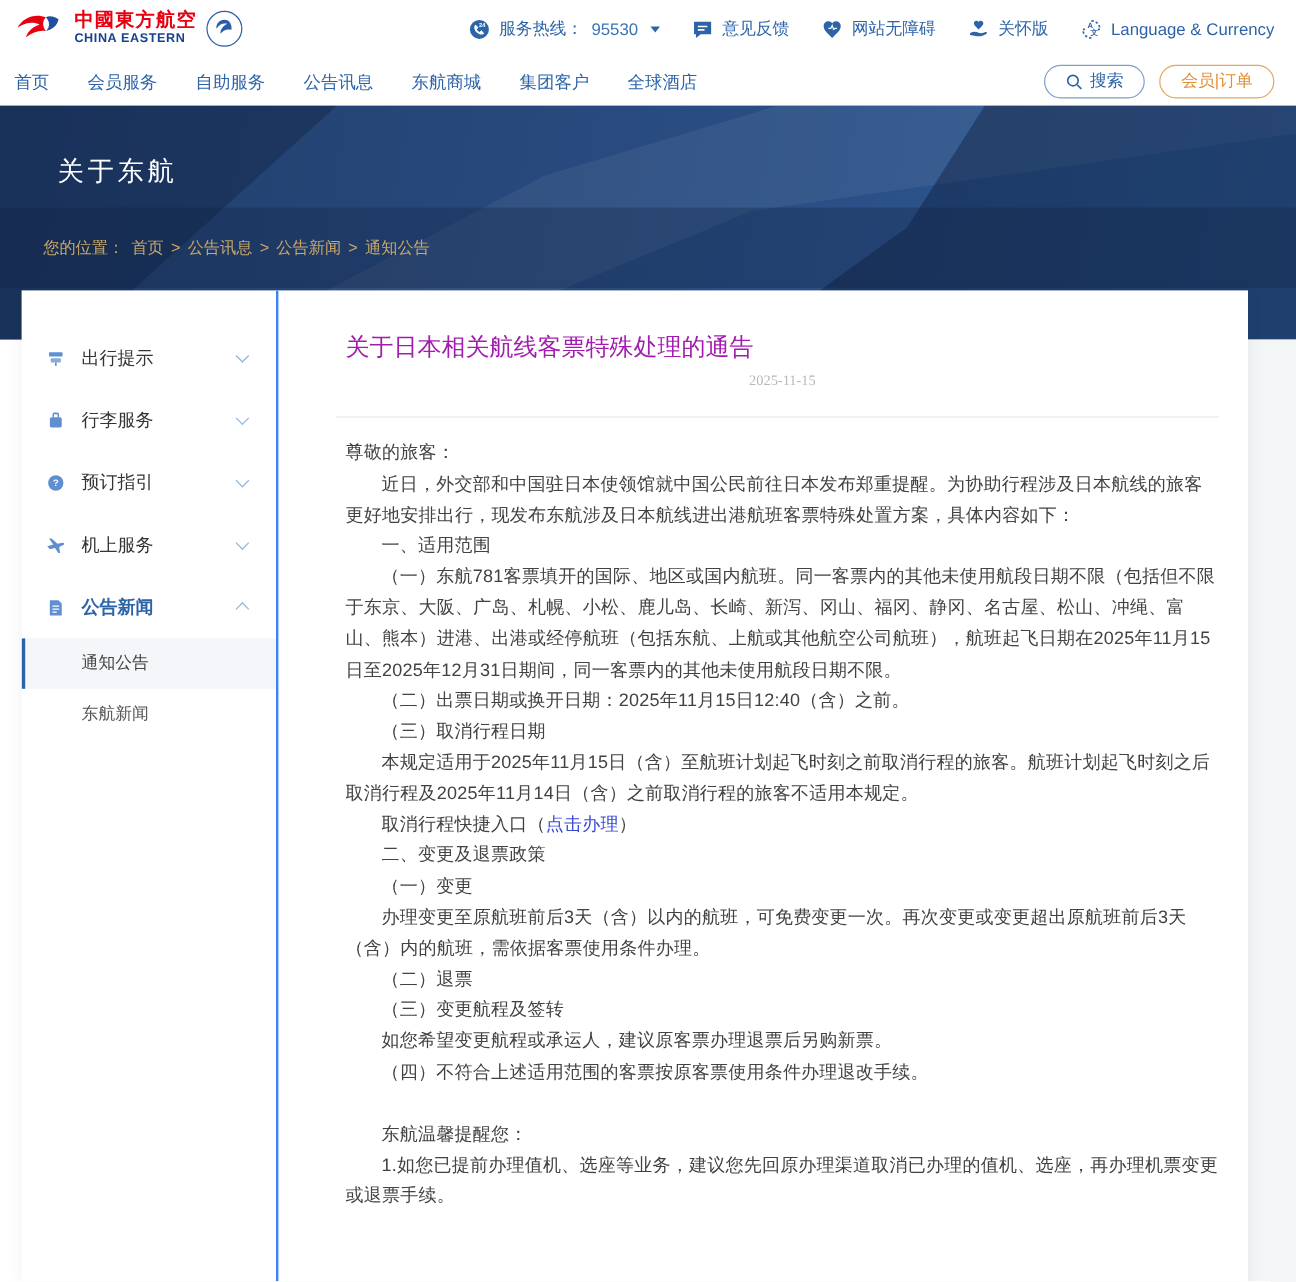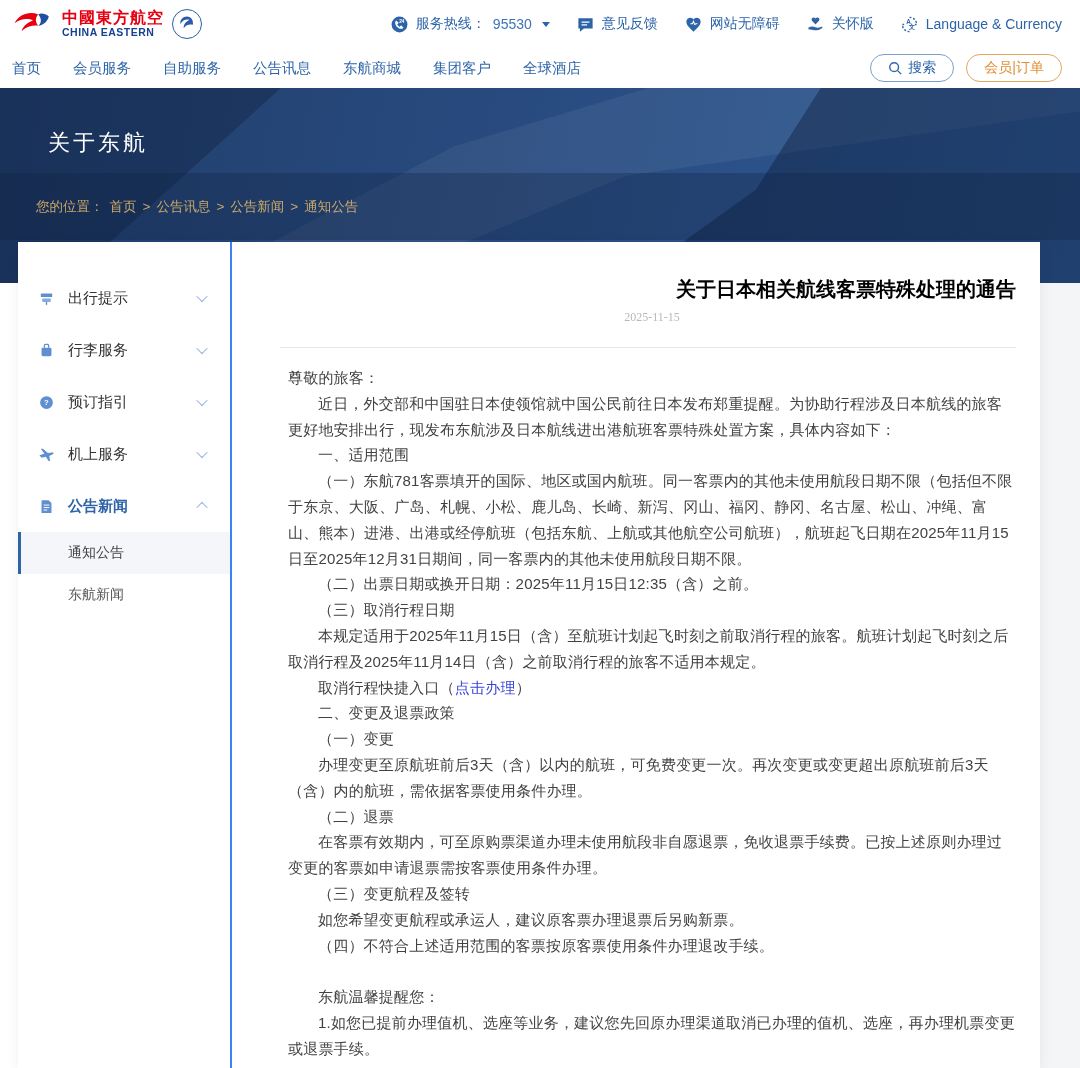--- a/index.html
+++ b/index.html
@@ -60,21 +60,21 @@
   .side-item .s-icon { width:17px; height:17px; color:#5f8fd0; flex:0 0 17px; }
   .side-item.active { color:#2d64a8; font-weight:bold; }
   .chev { width:8px; height:8px; border-right:1.6px solid #8fb3dd; border-bottom:1.6px solid #8fb3dd; margin-left:auto; transform:rotate(45deg) translate(-1px,-1px); }
   .chev.up { transform:rotate(-135deg) translate(-1px,-1px); }
   .subitem { height:42px; display:flex; align-items:center; padding-left:50px; font-size:14px; color:#555; cursor:pointer; position:relative; }
   .subitem.active { background:#f4f6f9; color:#444; }
   .subitem.active::before { content:""; position:absolute; left:0; top:0; bottom:0; width:3px; background:#2d64a8; }
 
   
   .article { flex:1; padding:34px 24px 0 56px; }
-  .article-title { text-align:right; font-family:"Liberation Serif","DejaVu Serif",serif; font-size:20px; font-weight:bold; color:#000000; }
+  .article-title { text-align:left; font-family:"Liberation Serif","DejaVu Serif",serif; font-size:20px; font-weight:normal; color:#a21caf; }
   .article-date { text-align:center; font-family:"Liberation Serif","DejaVu Serif",serif; font-size:12px; color:#b8b8b8; margin-top:7px; }
   .divider { border:none; border-top:1px solid #e8e8e8; margin:22px 0 17px -8px; }
   .paragraphs p { margin:0; font-size:15px; line-height:25.8px; color:#424242; letter-spacing:0.2px; }
   .paragraphs p.indent { text-indent:2em; }
   .p-spacer { height:26px; }
   .inline-link { color:#3b4bdc0; }
   a.inline-link { color:#3947d8; text-decoration:none; cursor:pointer; }
 </style>
 </head>
 <body>
@@ -250,29 +250,28 @@
 
   <div class="article">
     <div class="article-title">关于日本相关航线客票特殊处理的通告</div>
     <div class="article-date">2025-11-15</div>
     <hr class="divider">
     <div class="paragraphs">
         <p class="">尊敬的旅客：</p>
         <p class="indent">近日，外交部和中国驻日本使领馆就中国公民前往日本发布郑重提醒。为协助行程涉及日本航线的旅客更好地安排出行，现发布东航涉及日本航线进出港航班客票特殊处置方案，具体内容如下：</p>
         <p class="indent">一、适用范围</p>
         <p class="indent">（一）东航781客票填开的国际、地区或国内航班。同一客票内的其他未使用航段日期不限（包括但不限于东京、大阪、广岛、札幌、小松、鹿儿岛、长崎、新泻、冈山、福冈、静冈、名古屋、松山、冲绳、富山、熊本）进港、出港或经停航班（包括东航、上航或其他航空公司航班），航班起飞日期在2025年11月15日至2025年12月31日期间，同一客票内的其他未使用航段日期不限。</p>
-        <p class="indent">（二）出票日期或换开日期：2025年11月15日12:35（含）之前。</p>
+        <p class="indent">（二）出票日期或换开日期：2025年11月15日12:40（含）之前。</p>
         <p class="indent">（三）取消行程日期</p>
         <p class="indent">本规定适用于2025年11月15日（含）至航班计划起飞时刻之前取消行程的旅客。航班计划起飞时刻之后取消行程及2025年11月14日（含）之前取消行程的旅客不适用本规定。</p>
         <p class="indent"><span>取消行程快捷入口（</span><a class="inline-link" style="color: rgb(57, 71, 216);">点击办理</a><span>）</span></p>
         <p class="indent">二、变更及退票政策</p>
         <p class="indent">（一）变更</p>
         <p class="indent">办理变更至原航班前后3天（含）以内的航班，可免费变更一次。再次变更或变更超出原航班前后3天（含）内的航班，需依据客票使用条件办理。</p>
         <p class="indent">（二）退票</p>
-        <p class="indent">在客票有效期内，可至原购票渠道办理未使用航段非自愿退票，免收退票手续费。已按上述原则办理过变更的客票如申请退票需按客票使用条件办理。</p>
         <p class="indent">（三）变更航程及签转</p>
         <p class="indent">如您希望变更航程或承运人，建议原客票办理退票后另购新票。</p>
         <p class="indent">（四）不符合上述适用范围的客票按原客票使用条件办理退改手续。</p>
         <div class="p-spacer"></div>
         <p class="indent">东航温馨提醒您：</p>
         <p class="indent">1.如您已提前办理值机、选座等业务，建议您先回原办理渠道取消已办理的值机、选座，再办理机票变更或退票手续。</p>
       </div>
   </div>
 </div>
 

